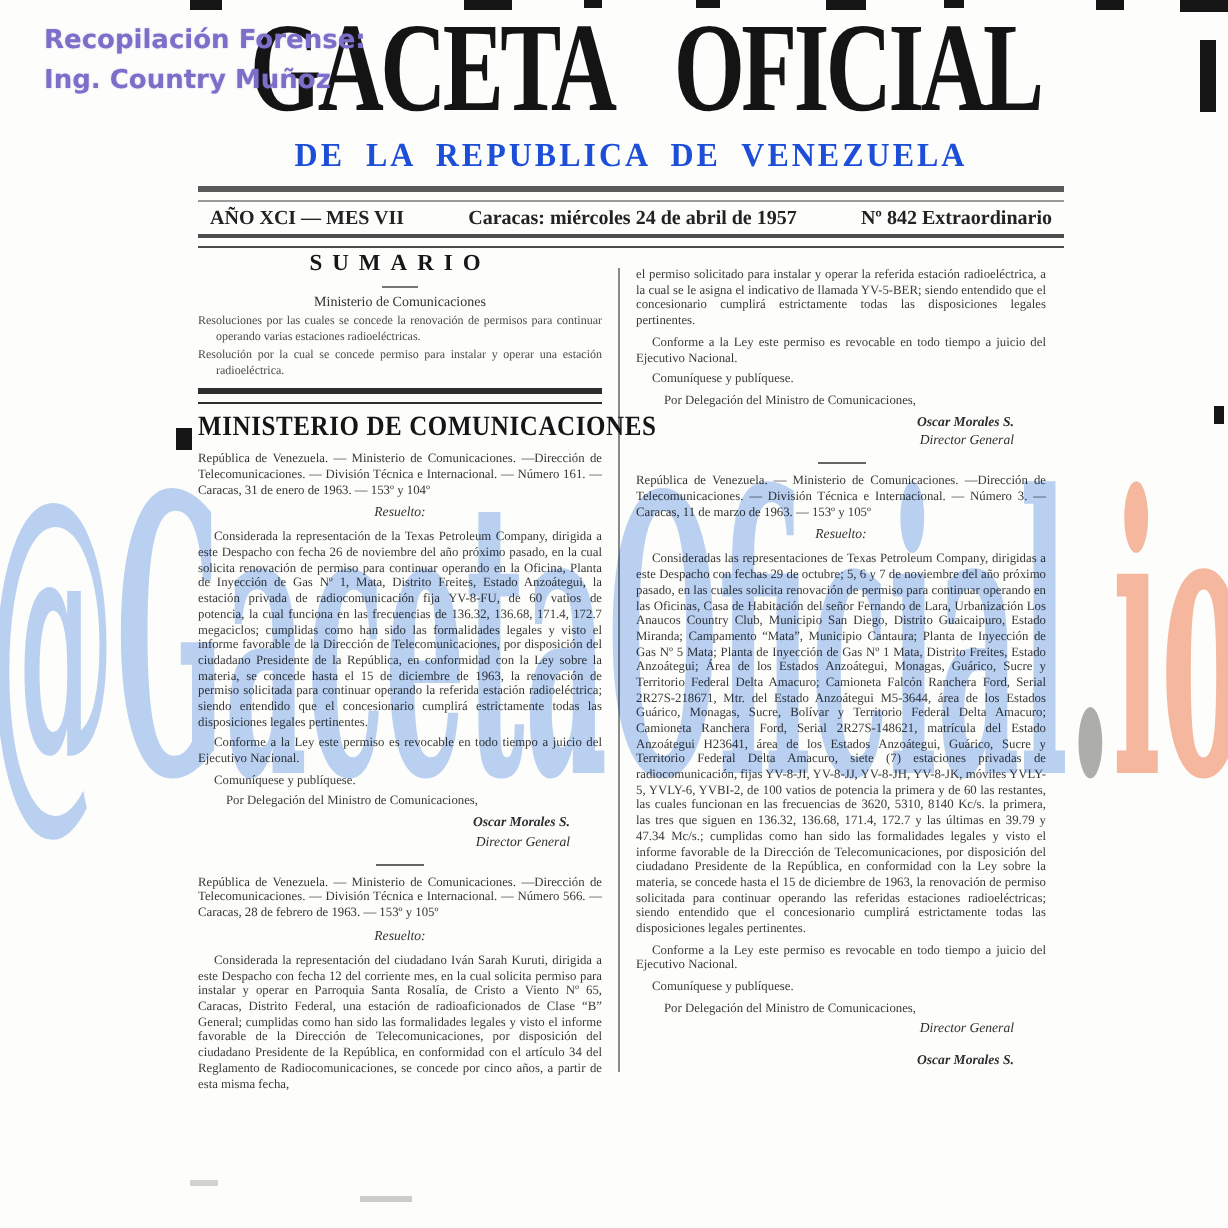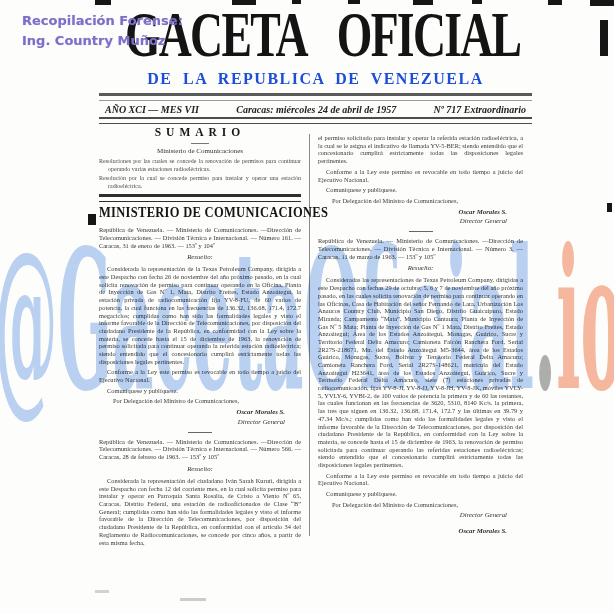--- a/index.html
+++ b/index.html
@@ -30,21 +30,20 @@
   .gz-sub{
     margin-top:14px;text-align:center;font-weight:700;font-size:16px;
     letter-spacing:1.5px;word-spacing:5px;color:#1d4ed8;
     transform:scaleY(1.05);
   }
   .rule-a{margin-top:5px;height:4px;border-top:3px solid #5a5a5a;border-bottom:1px solid #9a9a9a;}
   .edition{
     display:flex;justify-content:space-between;align-items:center;
     padding:3px 6px 2px 6px;font-weight:700;font-size:10px;color:#222;
     white-space:nowrap;
-    font-style:italic;
   }
   .rule-b{height:4px;border-top:2px solid #4c4c4c;border-bottom:1px solid #4c4c4c;}
 
   
   .columns{
     position:absolute;left:99px;top:121px;width:424px;z-index:5;
     display:flex;align-items:center;
   }
   .col{font-size:6.4px;line-height:1.2;color:#3a3a3a;}
   .col-left{width:202px;}
@@ -123,21 +122,21 @@
     <div>Ing. Country Muñoz</div>
   </div>
 
   <div class="masthead">
     <div class="gz-title">GACETA OFICIAL</div>
     <div class="gz-sub">DE LA REPUBLICA DE VENEZUELA</div>
     <div class="rule-a"></div>
     <div class="edition">
       <span>AÑO XCI — MES VII</span>
       <span>Caracas: miércoles 24 de abril de 1957</span>
-      <span>Nº 717 Extraordinario</span>
+      <span>Nº 842 Extraordinario</span>
     </div>
     <div class="rule-b"></div>
   </div>
 
   <div class="columns">
 
     <div class="col col-left">
       <div class="sumario-title">SUMARIO</div>
       <div class="squiggle"></div>
       <div class="sumario-ministry">Ministerio de Comunicaciones</div>

